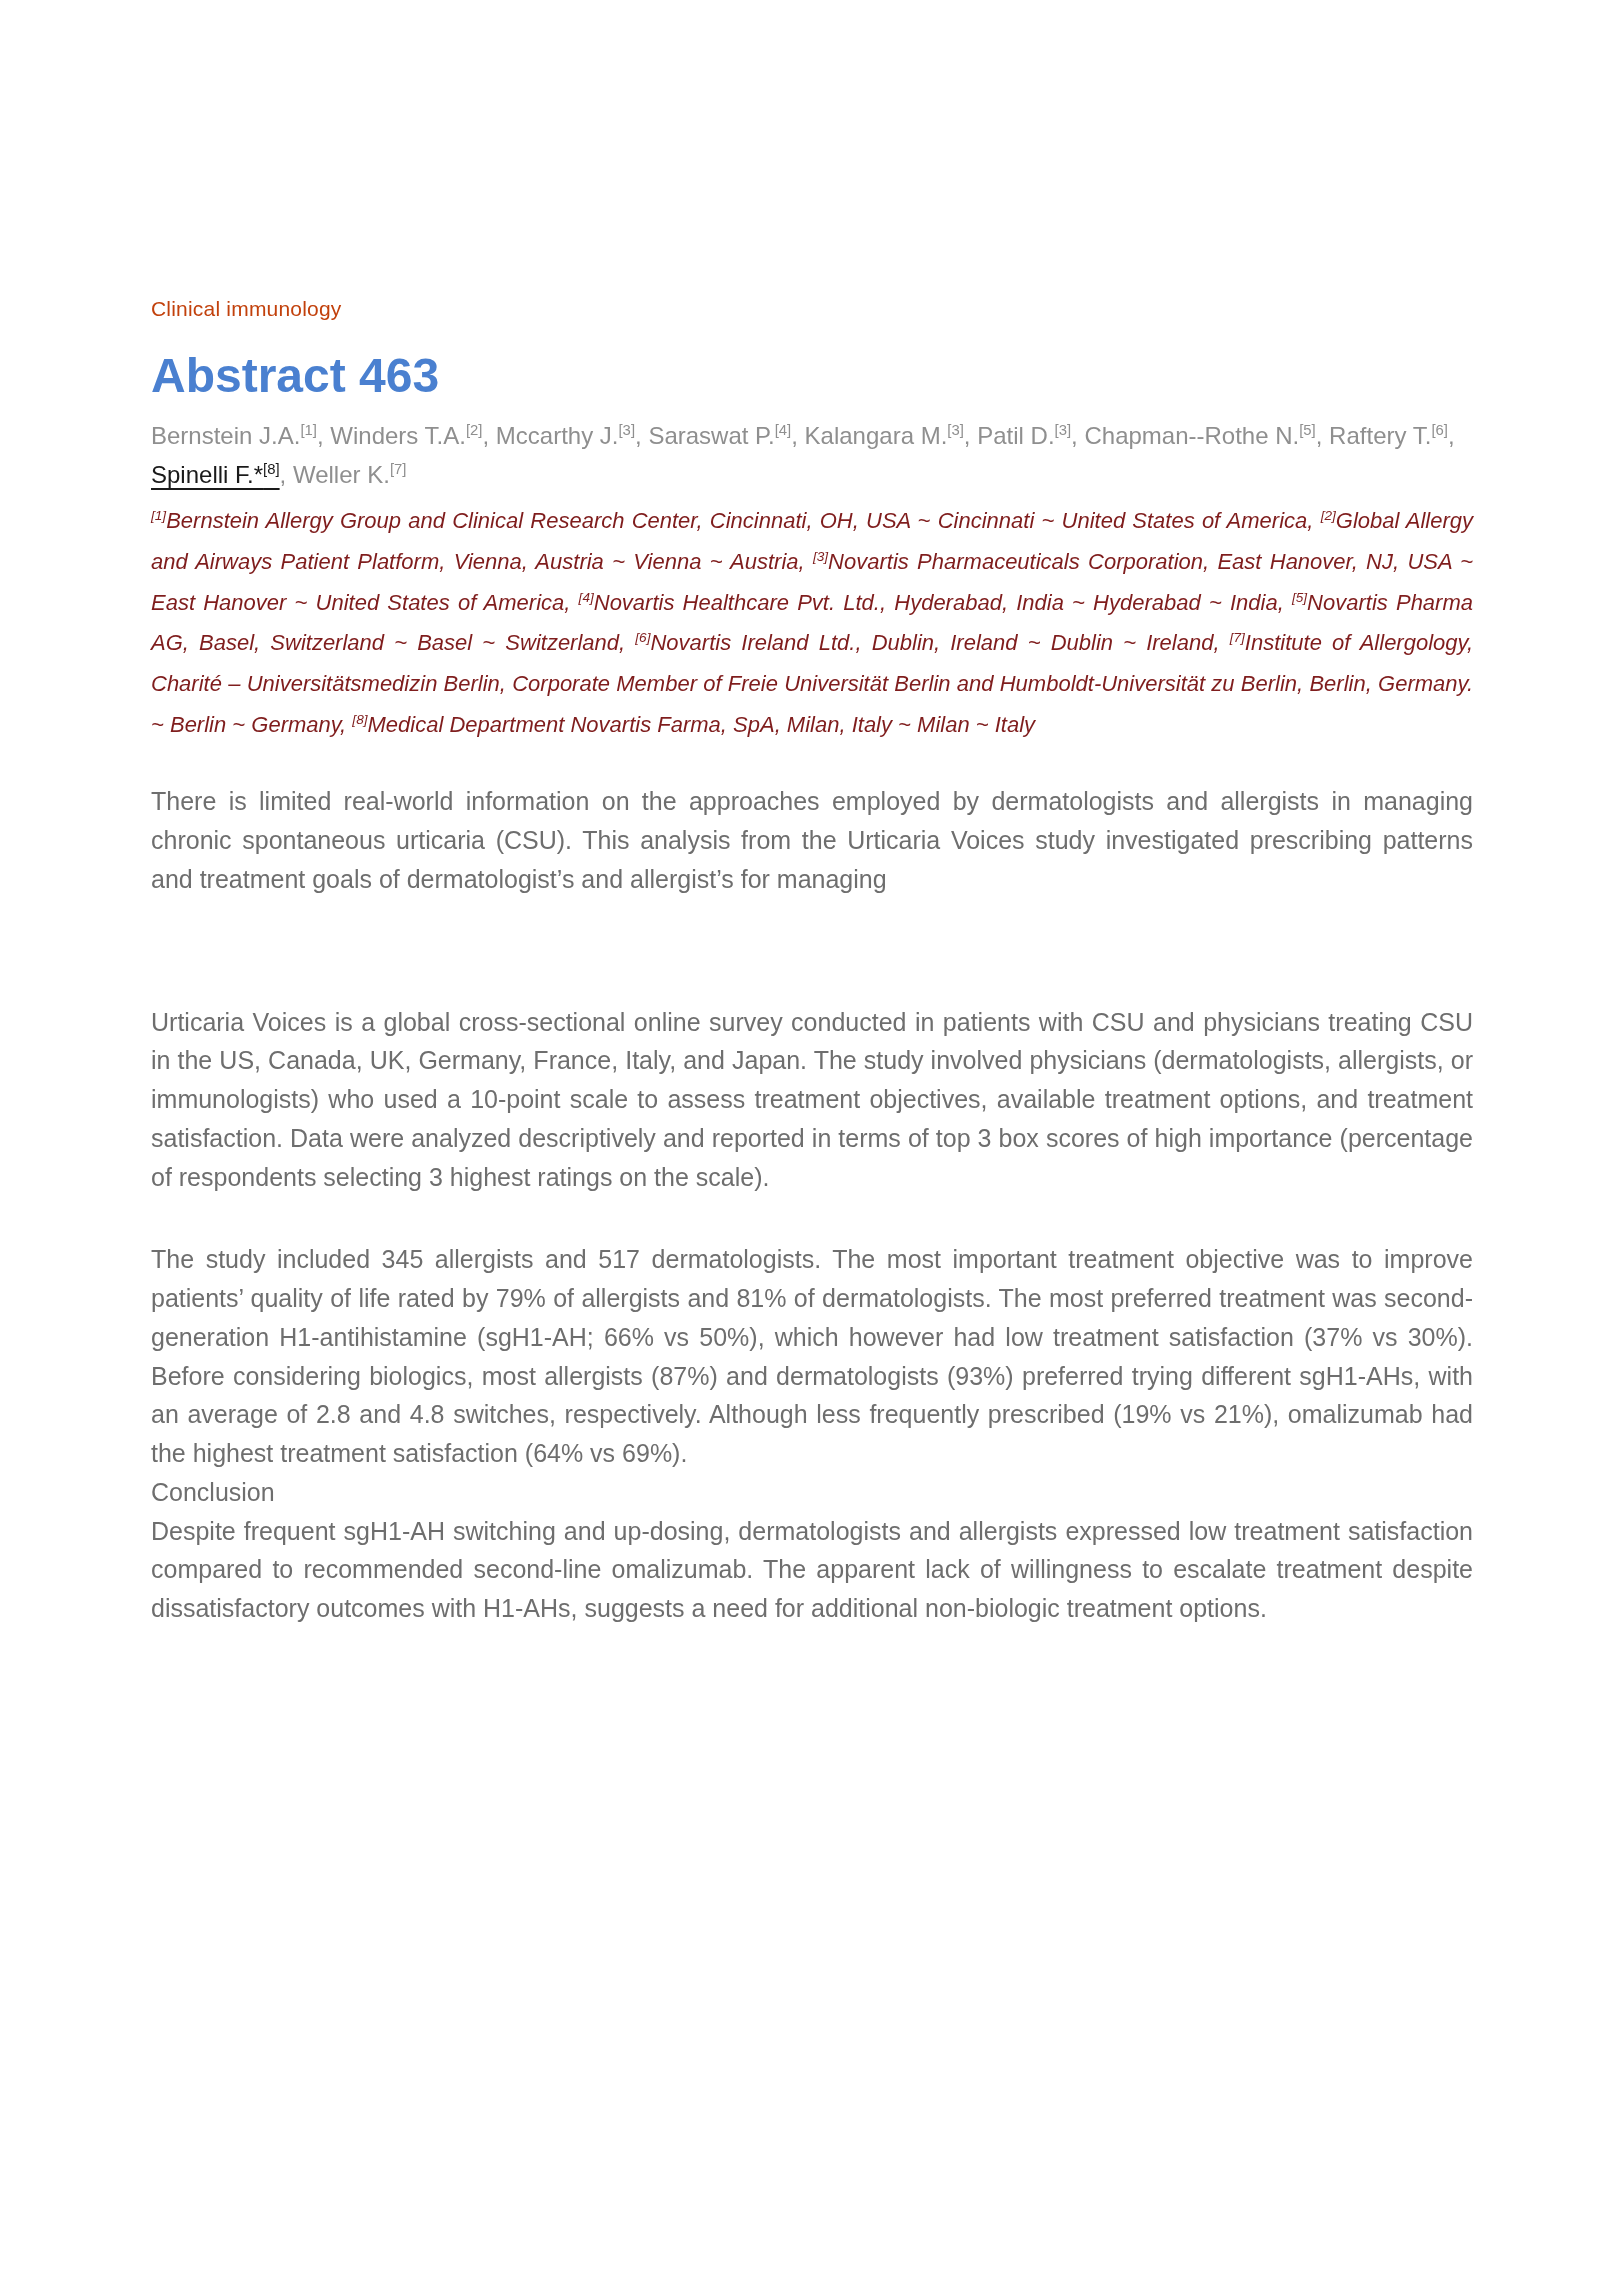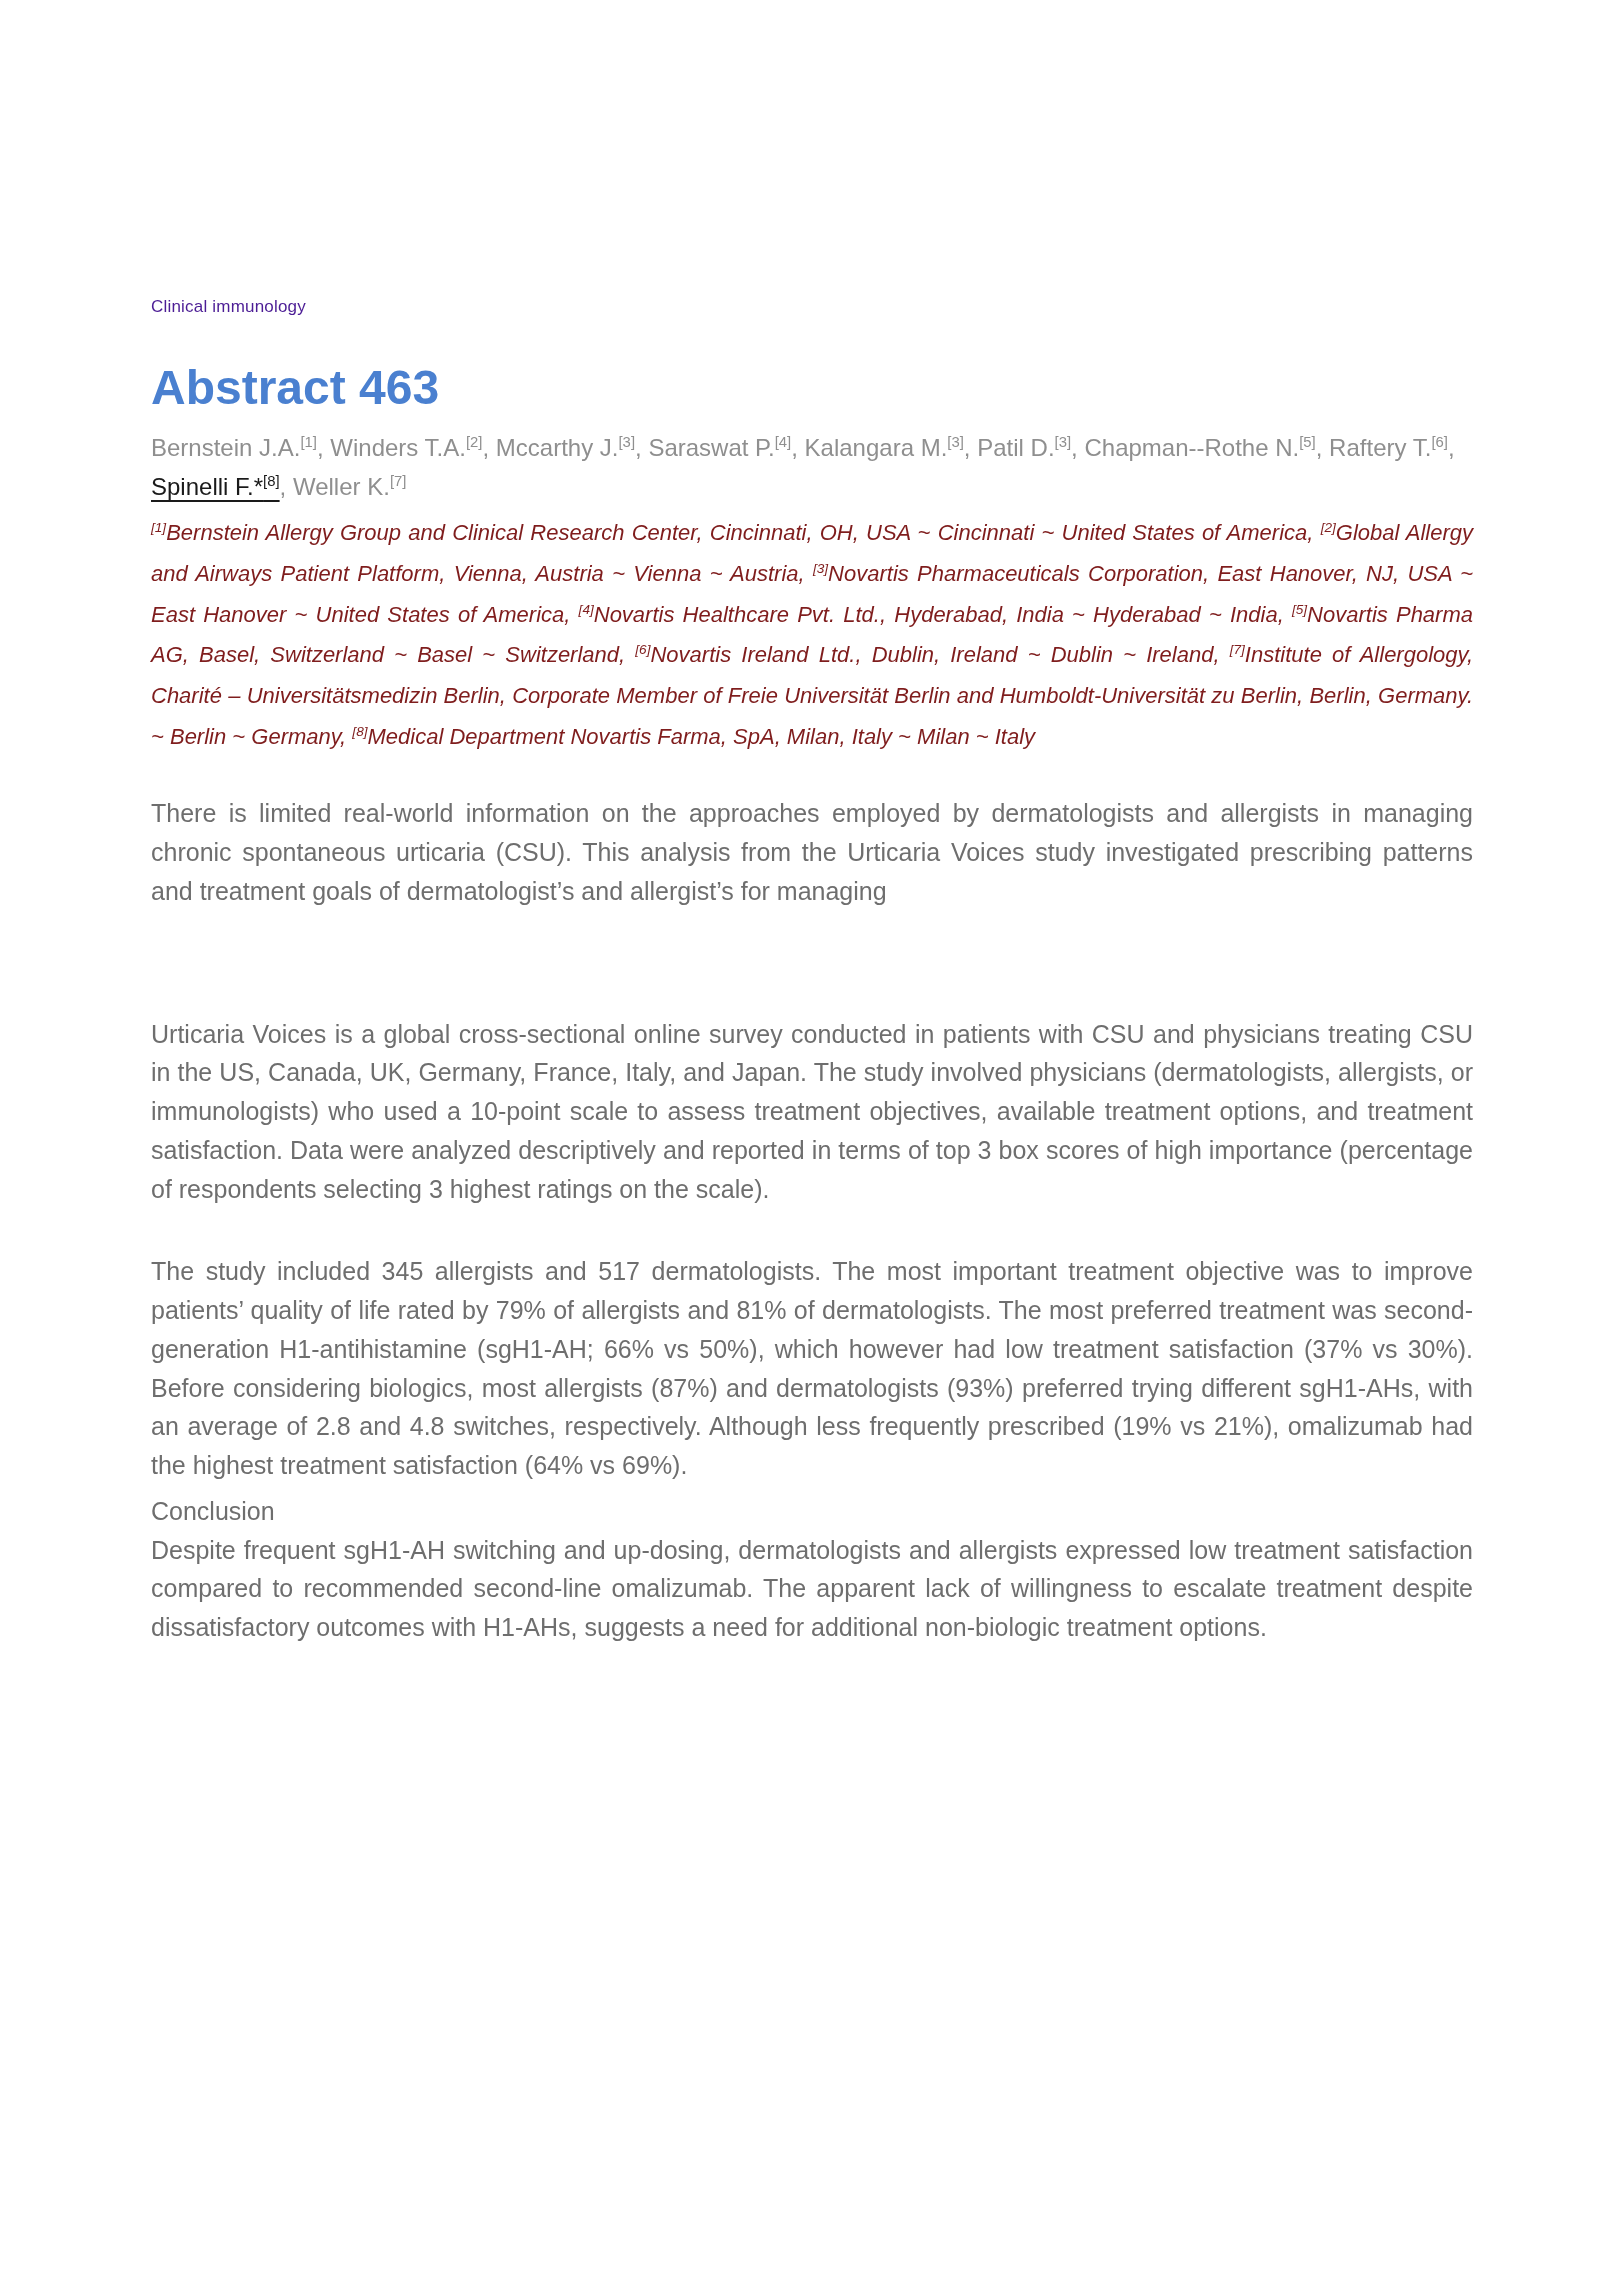--- a/index.html
+++ b/index.html
@@ -15,24 +15,24 @@
   }
 
   .content {
     position: absolute;
     left: 151px;
     top: 297px;
     width: 1322px;
   }
 
   .category {
-    font-size: 17px;
-    color: #4c1d95;
+    font-size: 21px;
+    color: #c2410c;
     letter-spacing: 0.2px;
-    margin-bottom: 43px;
+    margin-bottom: 27px;
   }
 
   .abstract-number {
     font-size: 48px;
     font-weight: bold;
     color: #4a80d0;
     letter-spacing: 0px;
     margin-bottom: 14.3px;
   }
 
@@ -77,21 +77,21 @@
   }
 
   .body-text {
     font-size: 25px;
     color: #6e6e6e;
     line-height: 1.55;
     text-align: justify;
   }
   .para-intro   { margin-bottom: 104px; }
   .para-methods { margin-bottom: 44px; }
-  .para-results { margin-bottom: 7px; }
+  .para-results { margin-bottom: 0; }
   .conclusion-label { text-align: left; }
   .para-conclusion  { margin-bottom: 4px; }
 </style>
 </head>
 <body>
 
 <div class="page">
   <div class="content">
 
     <div class="category">Clinical immunology</div>

